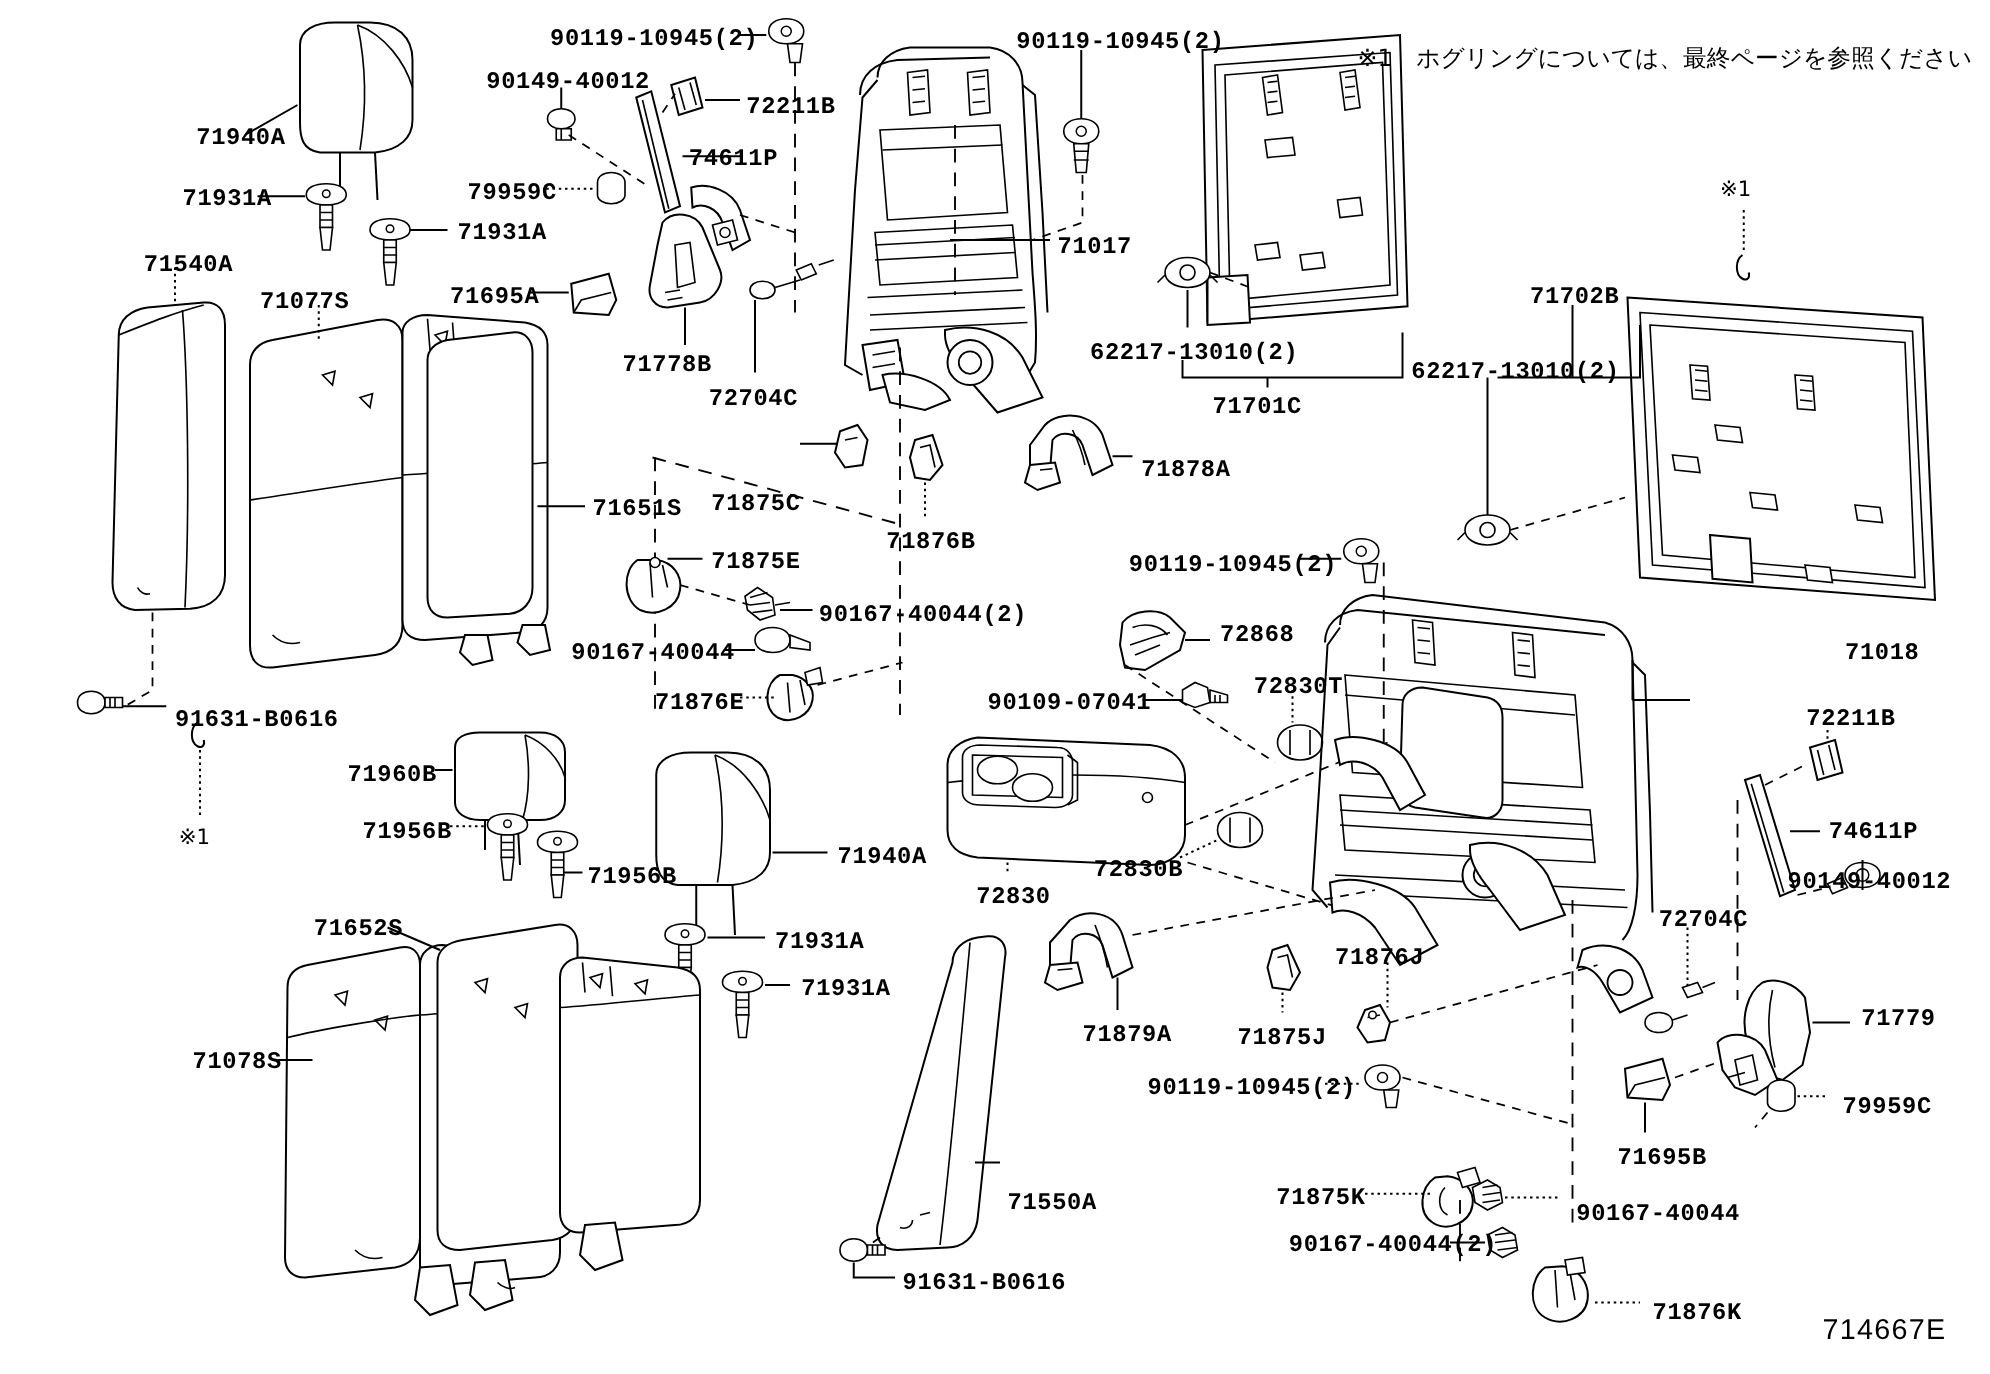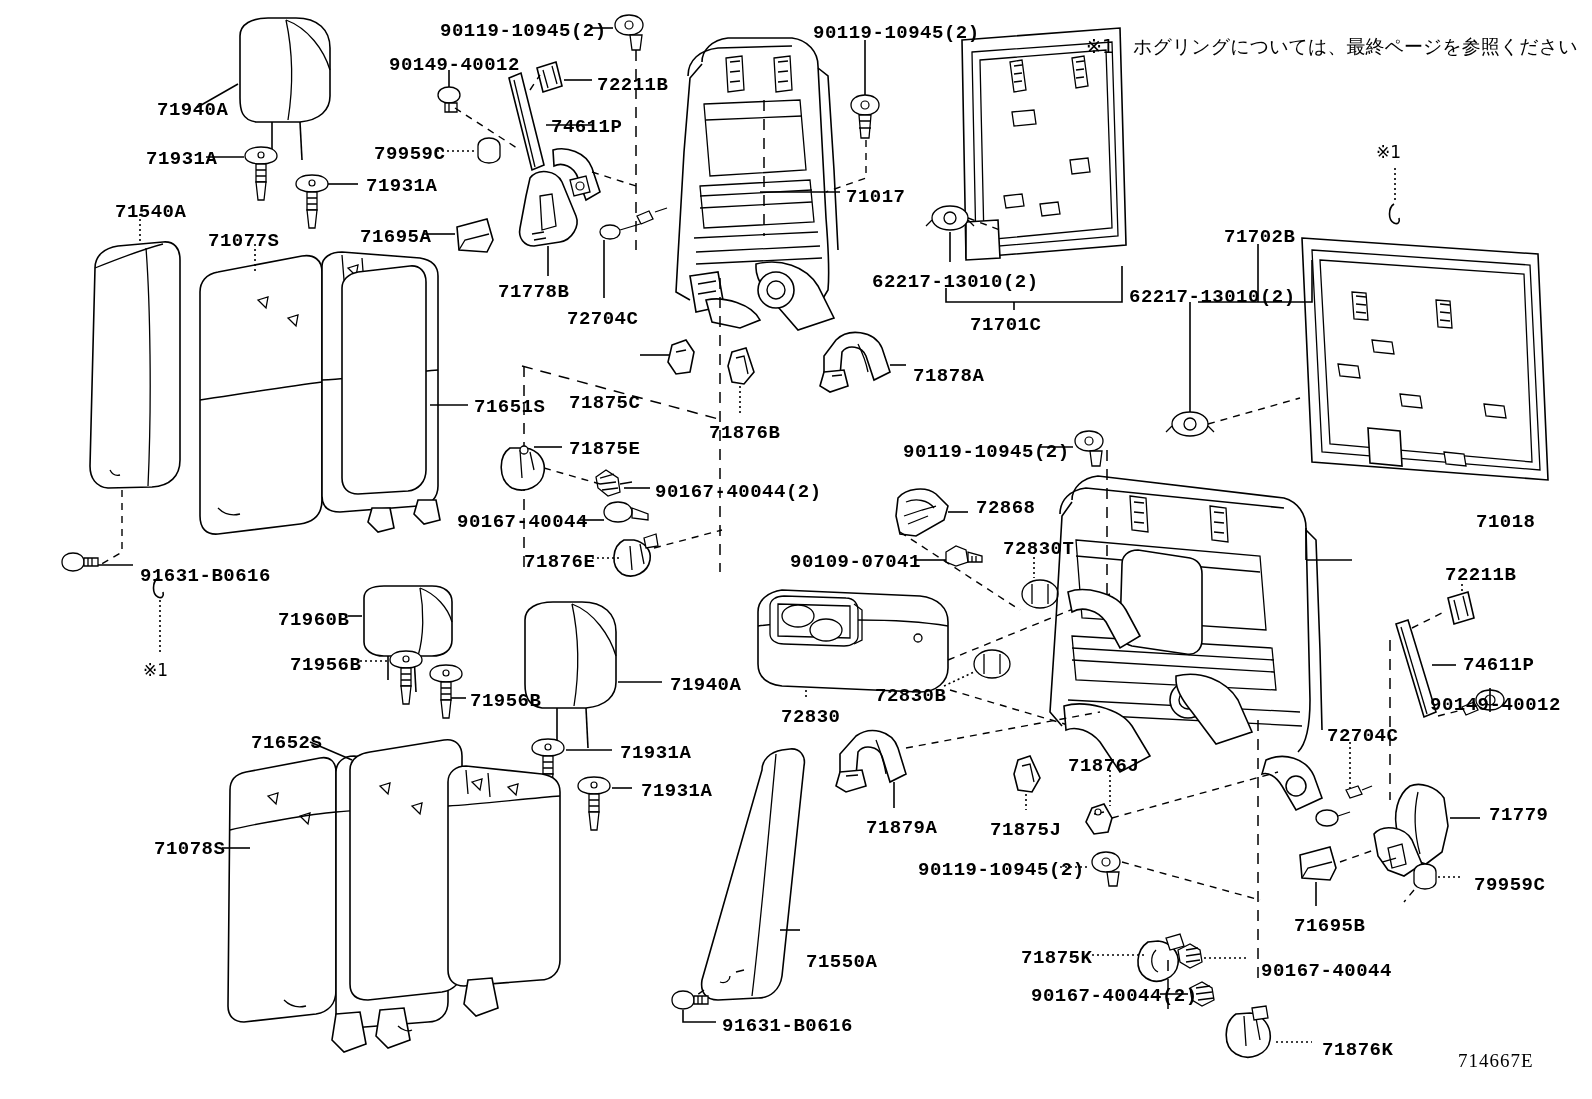--- a/index.html
+++ b/index.html
@@ -28,22 +28,22 @@
   .note-jp {
     position: absolute;
     font-family: "DejaVu Sans", sans-serif;
     font-size: 19px;
     font-weight: normal;
     color: #000;
     white-space: nowrap;
   }
   .diagid {
     position: absolute;
-    font-family: Liberation Serif, serif;
-    font-size: 19px;
+    font-family: Liberation Sans, sans-serif;
+    font-size: 23px;
     color: #000;
     letter-spacing: 1px;
   }
   .star {
     position: absolute;
     font-family: "DejaVu Sans", sans-serif;
     font-size: 17px;
     color: #000;
   }
   svg.art {

